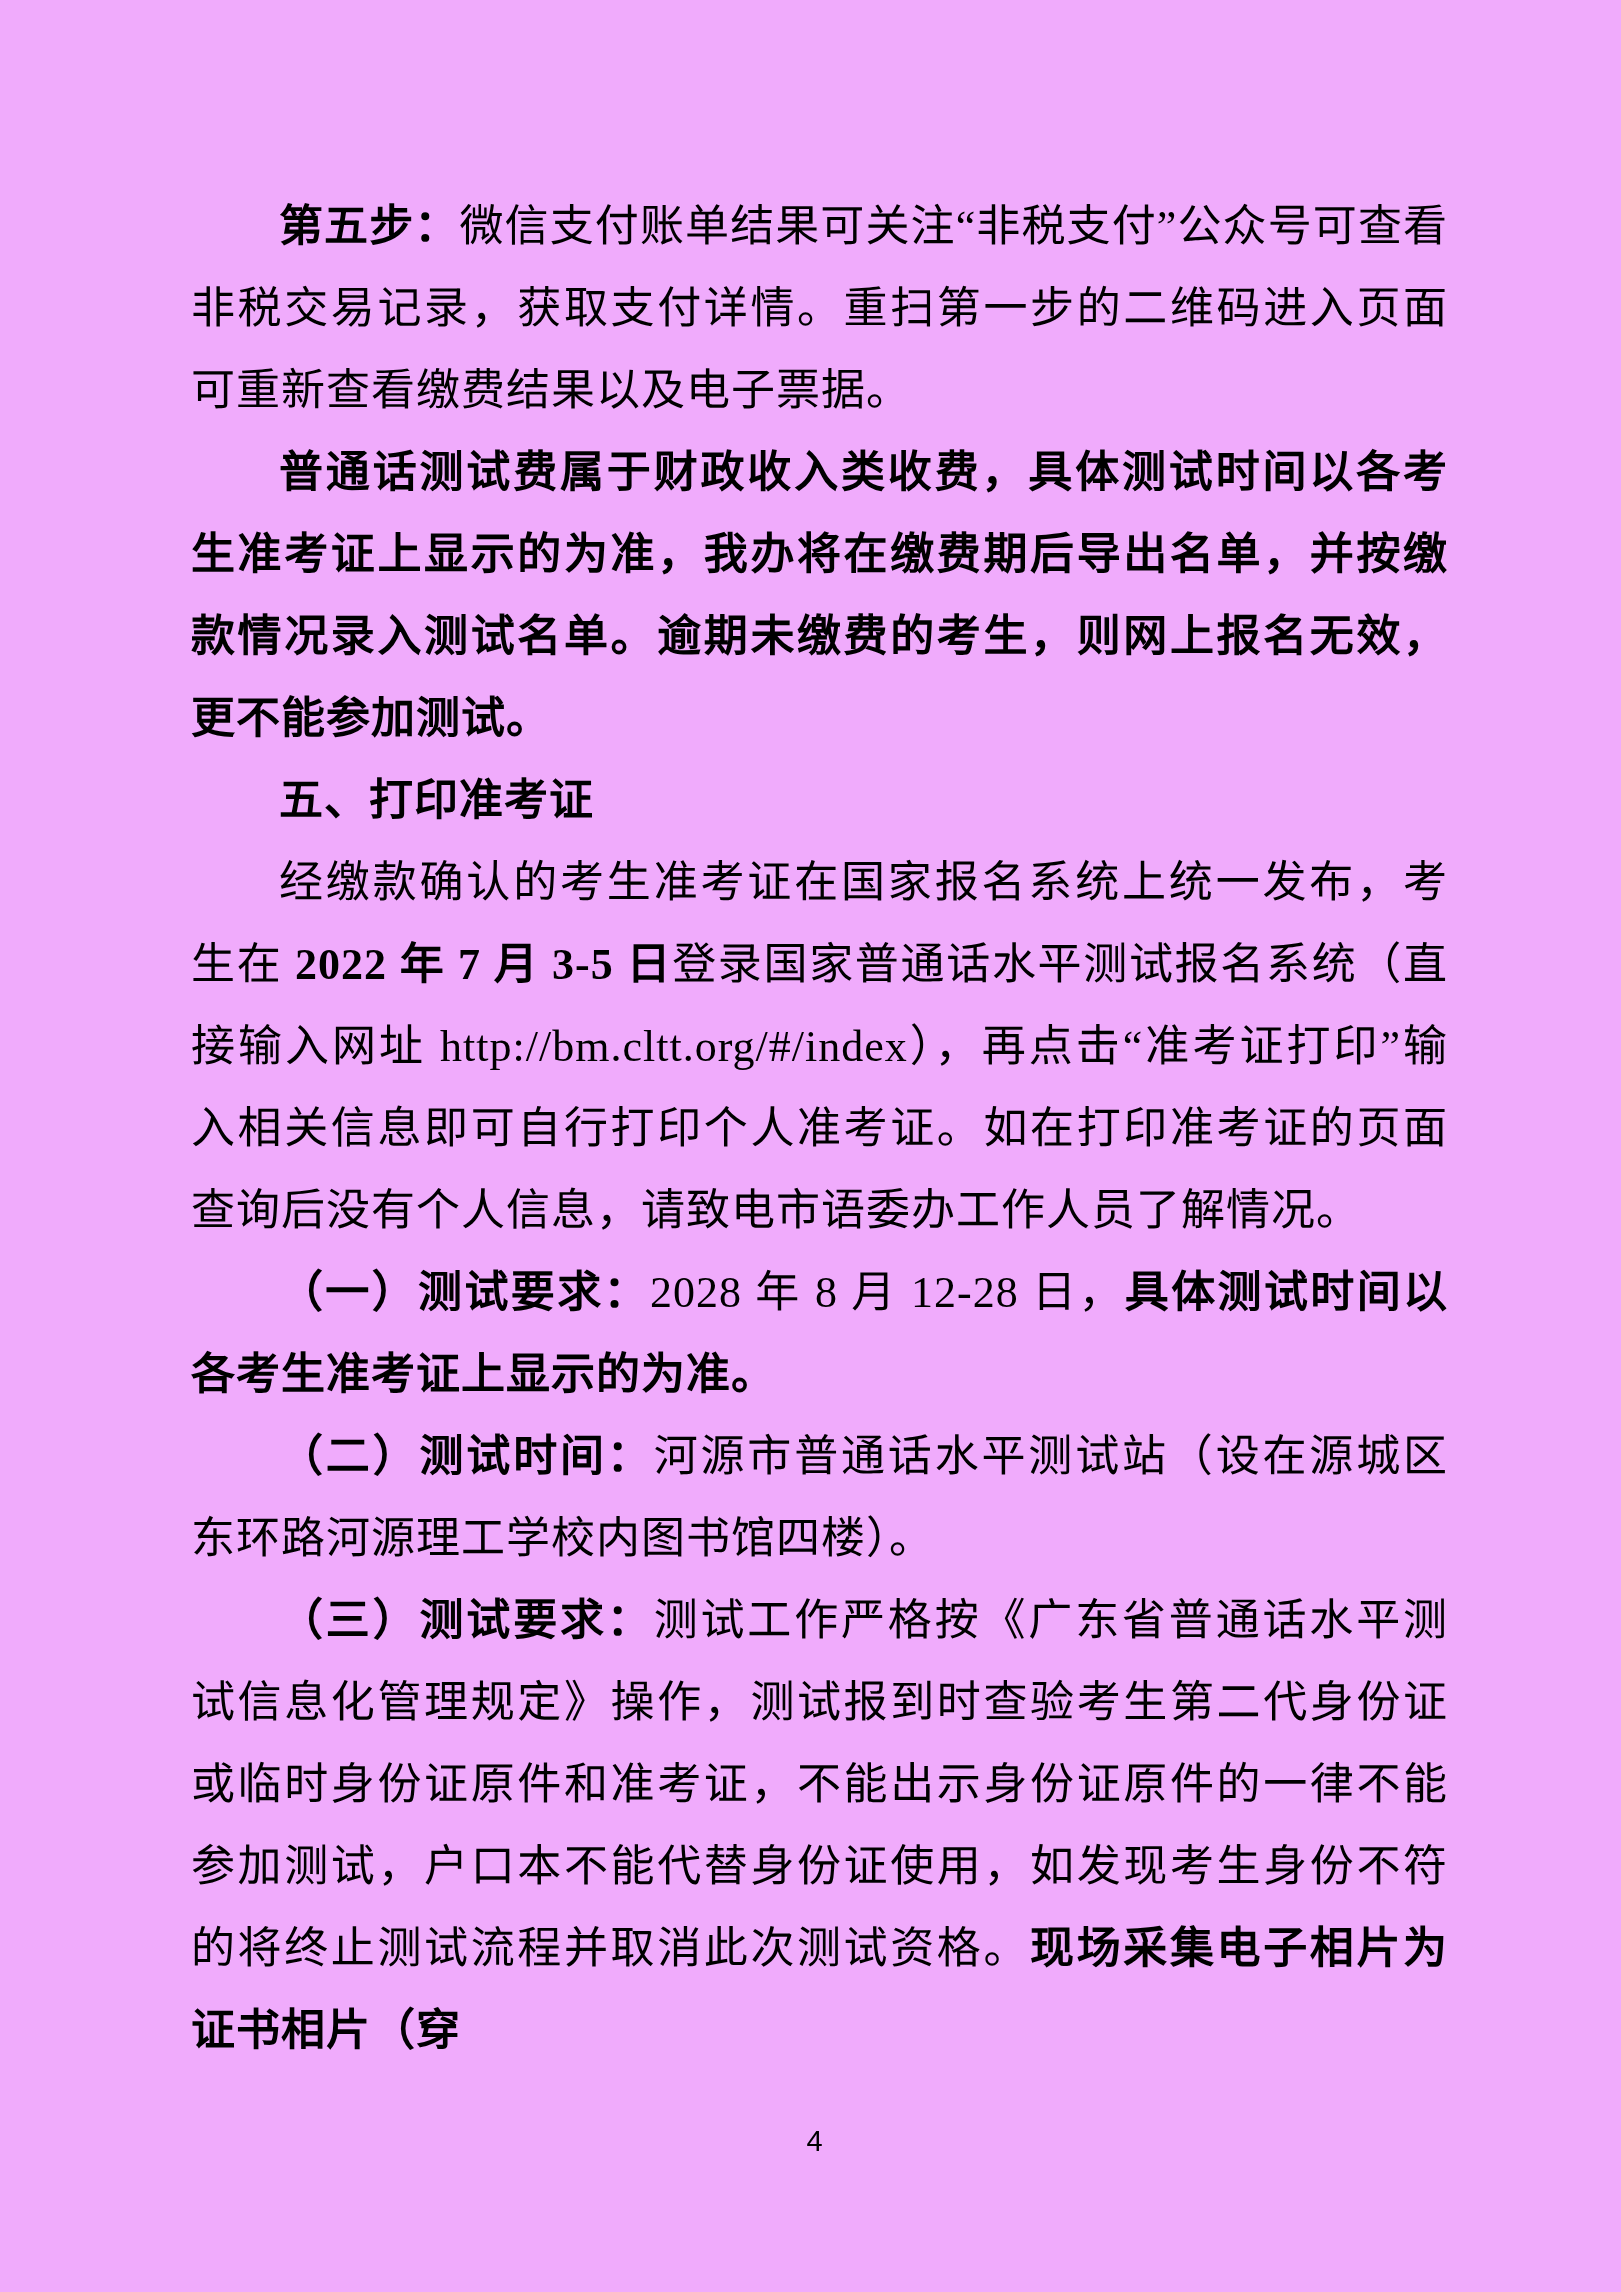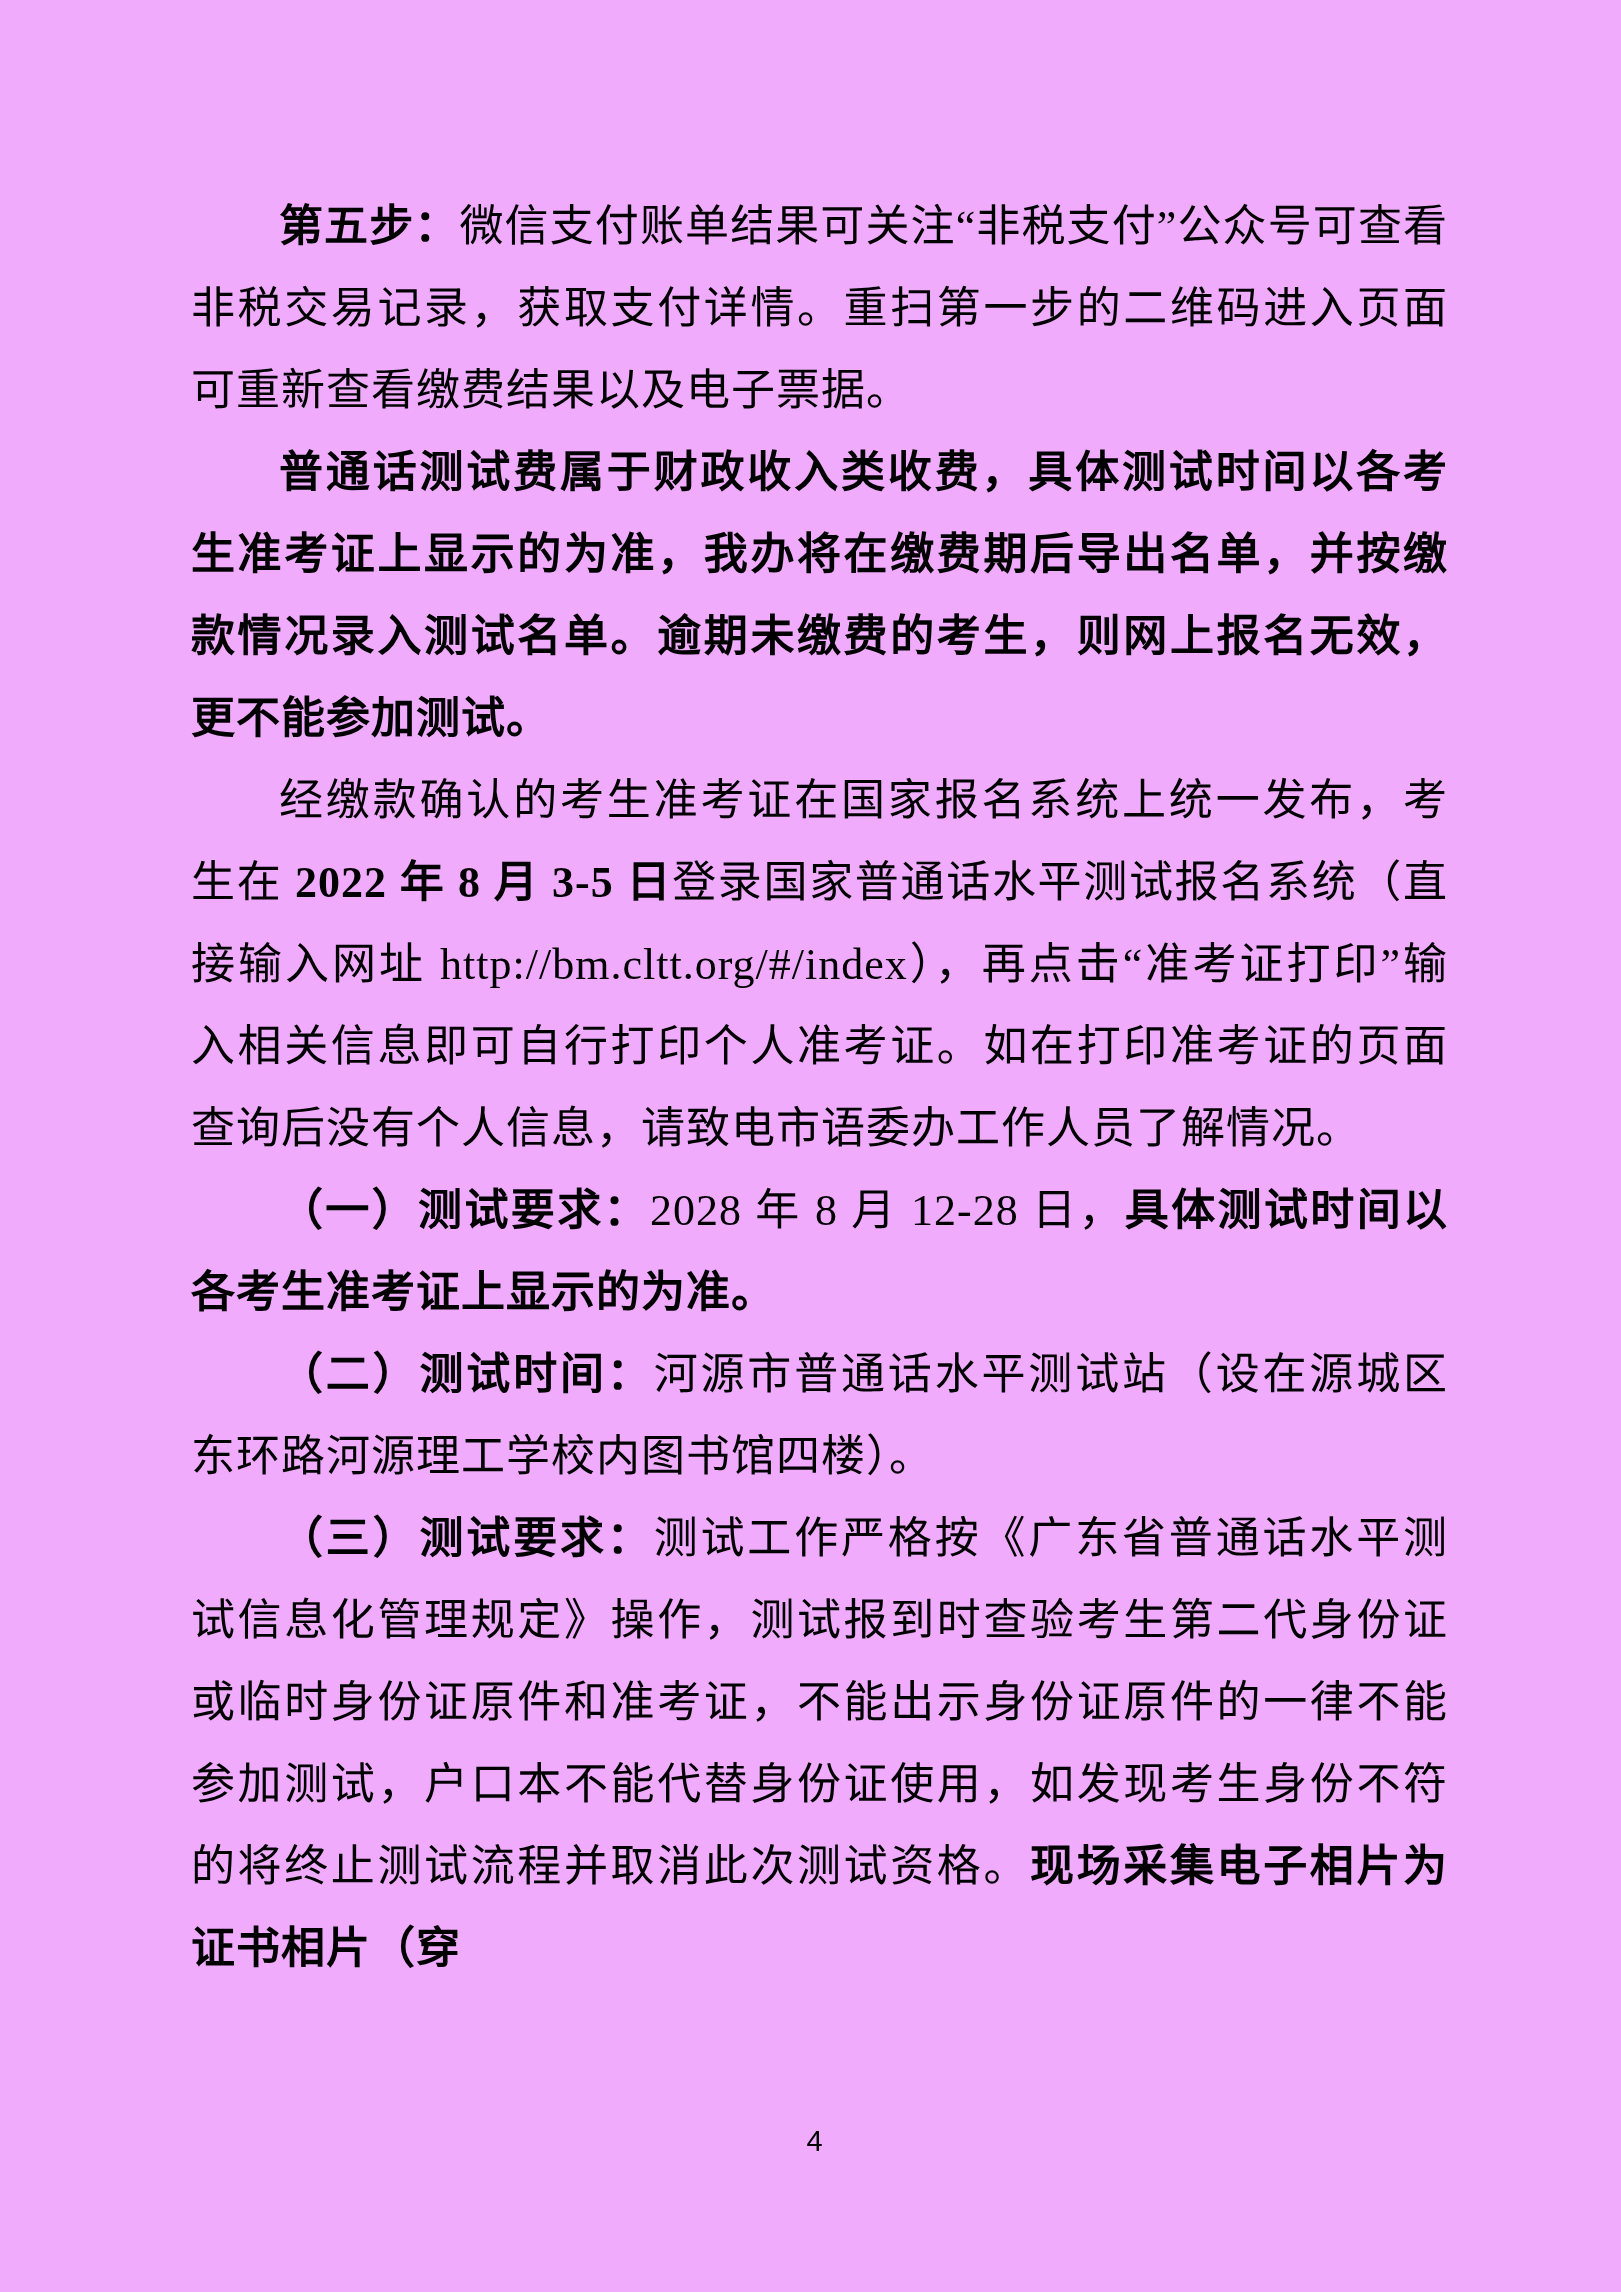--- a/index.html
+++ b/index.html
@@ -54,22 +54,23 @@
 </head>
 <body>
 
 <div class="page">
   <div class="doc-body">
 
     <p class="para"><b>第五步：</b><span>微信支付账单结果可关注“非税支付”公众号可查看非税交易记录，获取支付详情。重扫第一步的二维码进入页面可重新查看缴费结果以及电子票据。</span></p>
 
     <p class="para bold">普通话测试费属于财政收入类收费，具体测试时间以各考生准考证上显示的为准，我办将在缴费期后导出名单，并按缴款情况录入测试名单。逾期未缴费的考生，则网上报名无效，更不能参加测试。</p>
 
+    <p class="para heading">五、打印准考证</p>
 
-    <p class="para"><span>经缴款确认的考生准考证在国家报名系统上统一发布，考生在 </span><b>2022 年 8 月 3-5 日</b><span>登录国家普通话水平测试报名系统（直接输入网址 http://bm.cltt.org/#/index），再点击“准考证打印”输入相关信息即可自行打印个人准考证。如在打印准考证的页面查询后没有个人信息，请致电市语委办工作人员了解情况。</span></p>
+    <p class="para"><span>经缴款确认的考生准考证在国家报名系统上统一发布，考生在 </span><b>2022 年 7 月 3-5 日</b><span>登录国家普通话水平测试报名系统（直接输入网址 http://bm.cltt.org/#/index），再点击“准考证打印”输入相关信息即可自行打印个人准考证。如在打印准考证的页面查询后没有个人信息，请致电市语委办工作人员了解情况。</span></p>
 
 
     <p class="para"><b>（一）测试要求：</b><span>2028 年 8 月 12-28 日，</span><b>具体测试时间以各考生准考证上显示的为准。</b></p>
 
     <p class="para"><b>（二）测试时间：</b><span>河源市普通话水平测试站（设在源城区东环路河源理工学校内图书馆四楼）。</span></p>
 
     <p class="para"><b>（三）测试要求：</b><span>测试工作严格按《广东省普通话水平测试信息化管理规定》操作，测试报到时查验考生第二代身份证或临时身份证原件和准考证，不能出示身份证原件的一律不能参加测试，户口本不能代替身份证使用，如发现考生身份不符的将终止测试流程并取消此次测试资格。</span><b>现场采集电子相片为证书相片（穿</b></p>
 
   </div>
 

